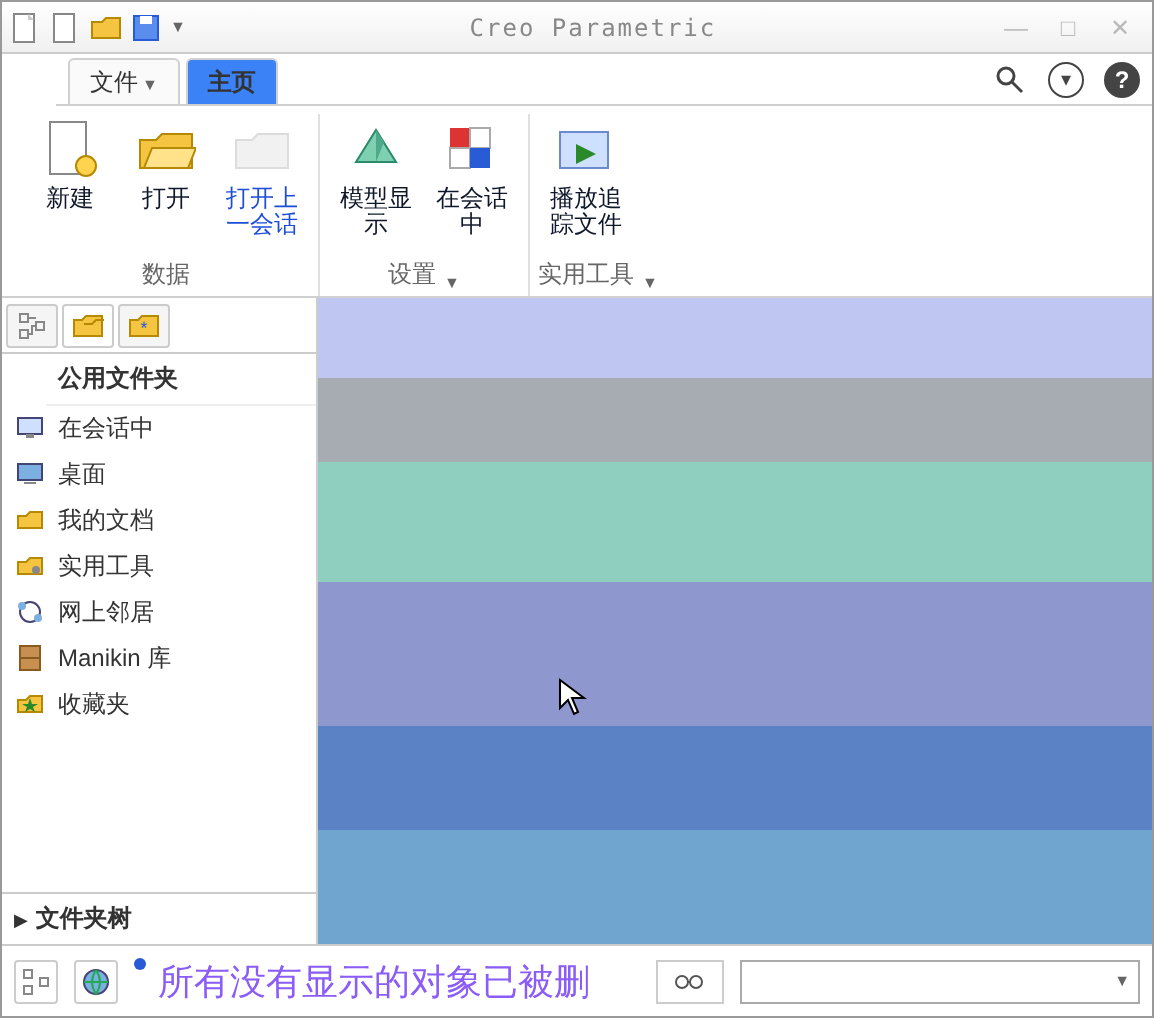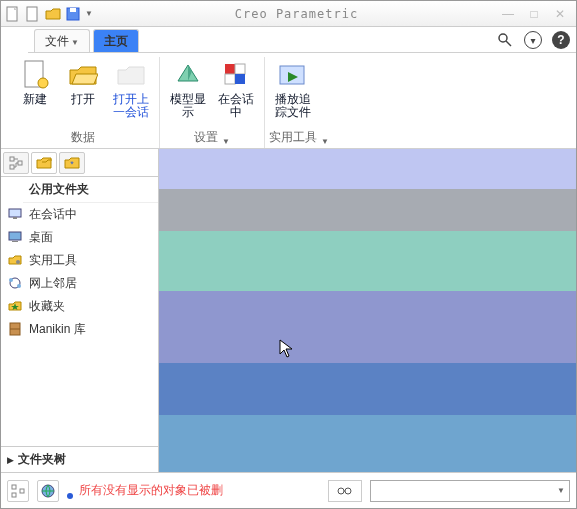--- a/index.html
+++ b/index.html
@@ -31,21 +31,21 @@
   .sidetab.active { background:#fff;}
   .sideheader { padding:4px 6px; font-weight:bold; border-bottom:1px solid #eee;margin-left:22px;}
   .sidelist { flex:1; overflow:auto;}
   .sideitem { display:flex; align-items:flex-start; gap:6px; padding:3px 6px; cursor:pointer;}
   .sideitem .si { width:16px; height:16px; display:flex; align-items:center; justify-content:center;}
   .sidefoot { border-top:1px solid #ccc; padding:4px 6px; display:flex; align-items:center; gap:4px; cursor:pointer;}
   .canvas { flex:1; position:relative; overflow:hidden;}
   .stripe { position:absolute; left:0; right:0;}
   .statusbar { height:36px; border-top:1px solid #ccc; display:flex; align-items:center; padding:0 6px; gap:8px;}
   .statusbar .sbtn { width:22px; height:22px; border:1px solid #ccc; border-radius:2px; display:flex; align-items:center; justify-content:center; cursor:pointer;}
-  .statusmsg { display:flex; align-items:flex-end; gap:6px; flex:1; font-size:12px; color:#ef4444; white-space:nowrap; overflow:hidden;}
+  .statusmsg { display:flex; align-items:flex-start; gap:6px; flex:1; font-size:18px; color:#8b5cf6; white-space:nowrap; overflow:hidden;}
   .dot { width:6px;height:6px; background:#2a5bd7; border-radius:50%;}
   .findbox { width:34px; height:22px; border:1px solid #ccc; display:flex; align-items:center; justify-content:center;}
   .dropdown { width:200px; height:22px; border:1px solid #aaa; display:flex; align-items:center; justify-content:flex-end; padding:0 4px;}
   .dropdown .drop { font-size:8px; color:#666;}
   svg { display:block;}
   .cursor { position:absolute; top:190px; left:120px; pointer-events:none;}
 </style>
 </head>
 <body>
 
@@ -222,52 +222,60 @@
               <rect x="1" y="1" width="12" height="8" fill="#7bb0e0" stroke="#447"></rect>
               <rect x="4" y="10" width="6" height="1" fill="#888"></rect>
             </svg>
           </span>
           <span>桌面</span>
         </div>
       <div class="sideitem">
           <span class="si">
             <svg width="14" height="12">
               <path d="M1 4 L5 4 L7 2 L13 2 L13 10 L1 10 Z" fill="#f5c542" stroke="#b58900"></path>
+            </svg>
+          </span>
+          <span>我的文档</span>
+        </div>
+      <div class="sideitem">
+          <span class="si">
+            <svg width="14" height="12">
+              <path d="M1 4 L5 4 L7 2 L13 2 L13 10 L1 10 Z" fill="#f5c542" stroke="#b58900"></path>
               <circle cx="10" cy="8" r="2" fill="#888"></circle>
             </svg>
           </span>
           <span>实用工具</span>
         </div>
       <div class="sideitem">
           <span class="si">
             <svg width="14" height="14">
               <circle cx="7" cy="7" r="5" fill="none" stroke="#447"></circle>
               <circle cx="3" cy="4" r="2" fill="#7bb0e0"></circle>
               <circle cx="11" cy="10" r="2" fill="#7bb0e0"></circle>
             </svg>
           </span>
           <span>网上邻居</span>
         </div>
       <div class="sideitem">
           <span class="si">
-            <svg width="14" height="12">
-              <path d="M1 4 L5 4 L7 2 L13 2 L13 10 L1 10 Z" fill="#f5c542" stroke="#b58900"></path>
-              <polygon points="7,3 8,6 11,6 8.5,7.5 9.5,10 7,8.5 4.5,10 5.5,7.5 3,6 6,6" fill="#2a8a2a"></polygon>
-            </svg>
-          </span>
-          <span>收藏夹</span>
-        </div>
-      <div class="sideitem">
-          <span class="si">
             <svg width="12" height="14">
               <rect x="1" y="1" width="10" height="12" fill="#c89050" stroke="#8a5a20"></rect>
               <line x1="1" y1="7" x2="11" y2="7" stroke="#8a5a20"></line>
             </svg>
           </span>
           <span>Manikin 库</span>
+        </div>
+      <div class="sideitem">
+          <span class="si">
+            <svg width="14" height="12">
+              <path d="M1 4 L5 4 L7 2 L13 2 L13 10 L1 10 Z" fill="#f5c542" stroke="#b58900"></path>
+              <polygon points="7,3 8,6 11,6 8.5,7.5 9.5,10 7,8.5 4.5,10 5.5,7.5 3,6 6,6" fill="#2a8a2a"></polygon>
+            </svg>
+          </span>
+          <span>收藏夹</span>
         </div>
     </div>
     <div class="sidefoot">
       <span style="font-size:9px;">▶</span>
       <b>文件夹树</b>
     </div>
   </div>
 
   <div class="canvas">
     <div class="stripe" style="top:0;height:40px;background:#bfc6f2;"></div>

